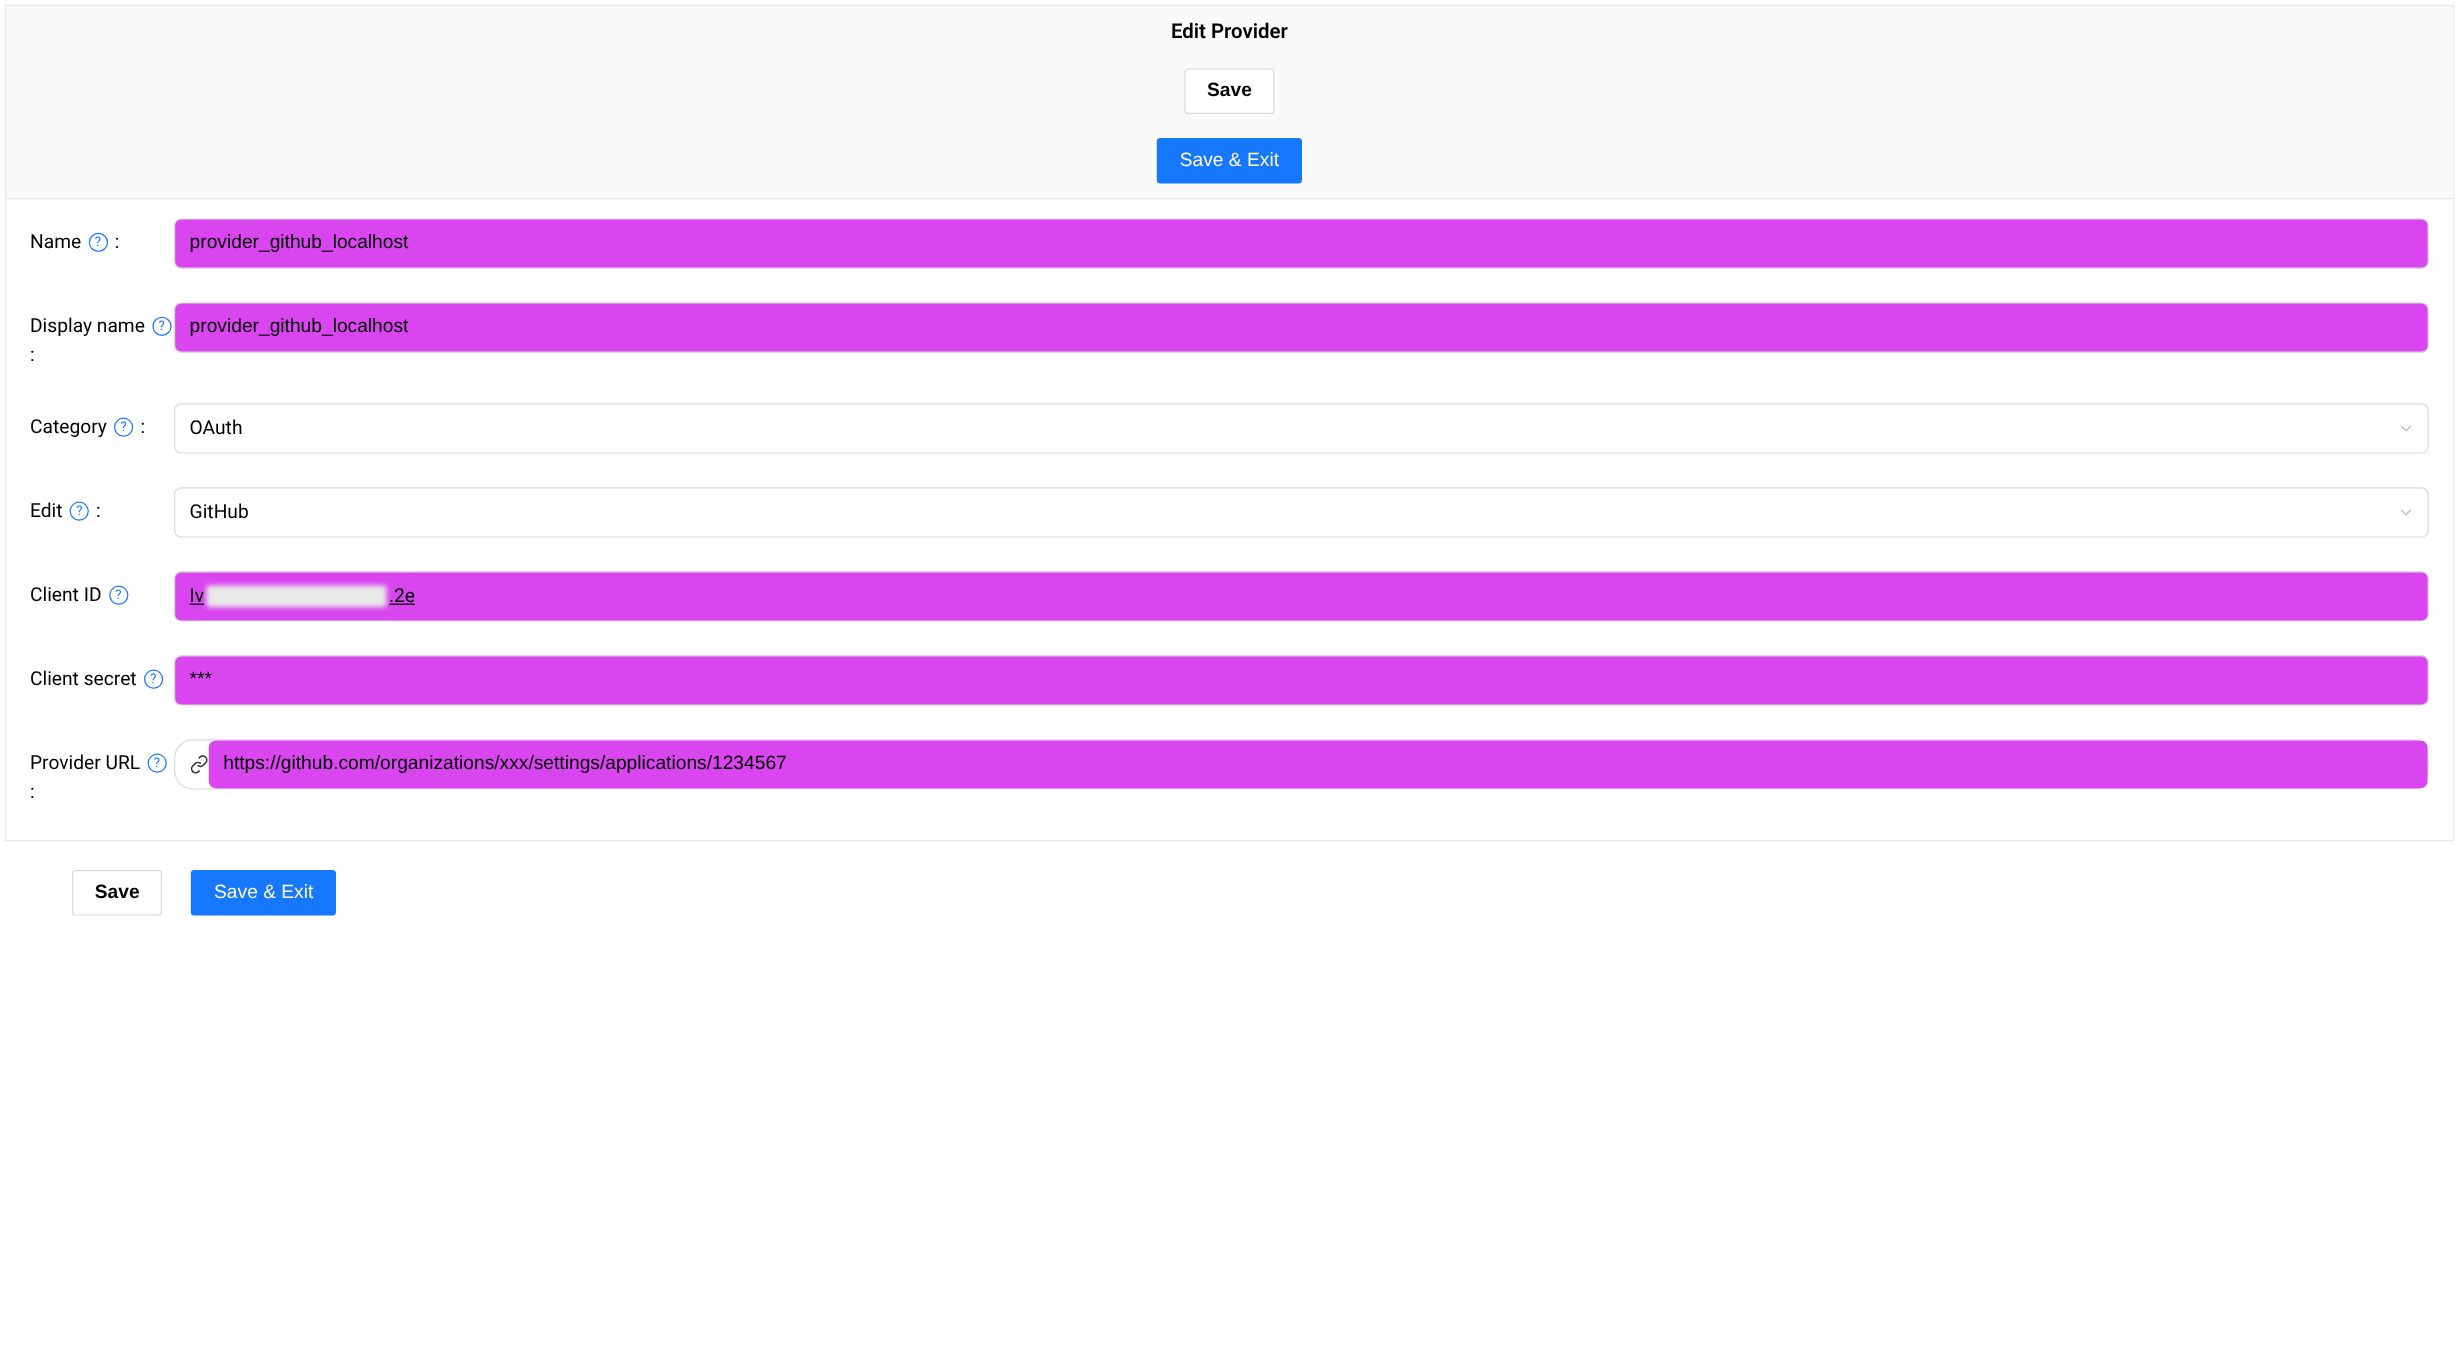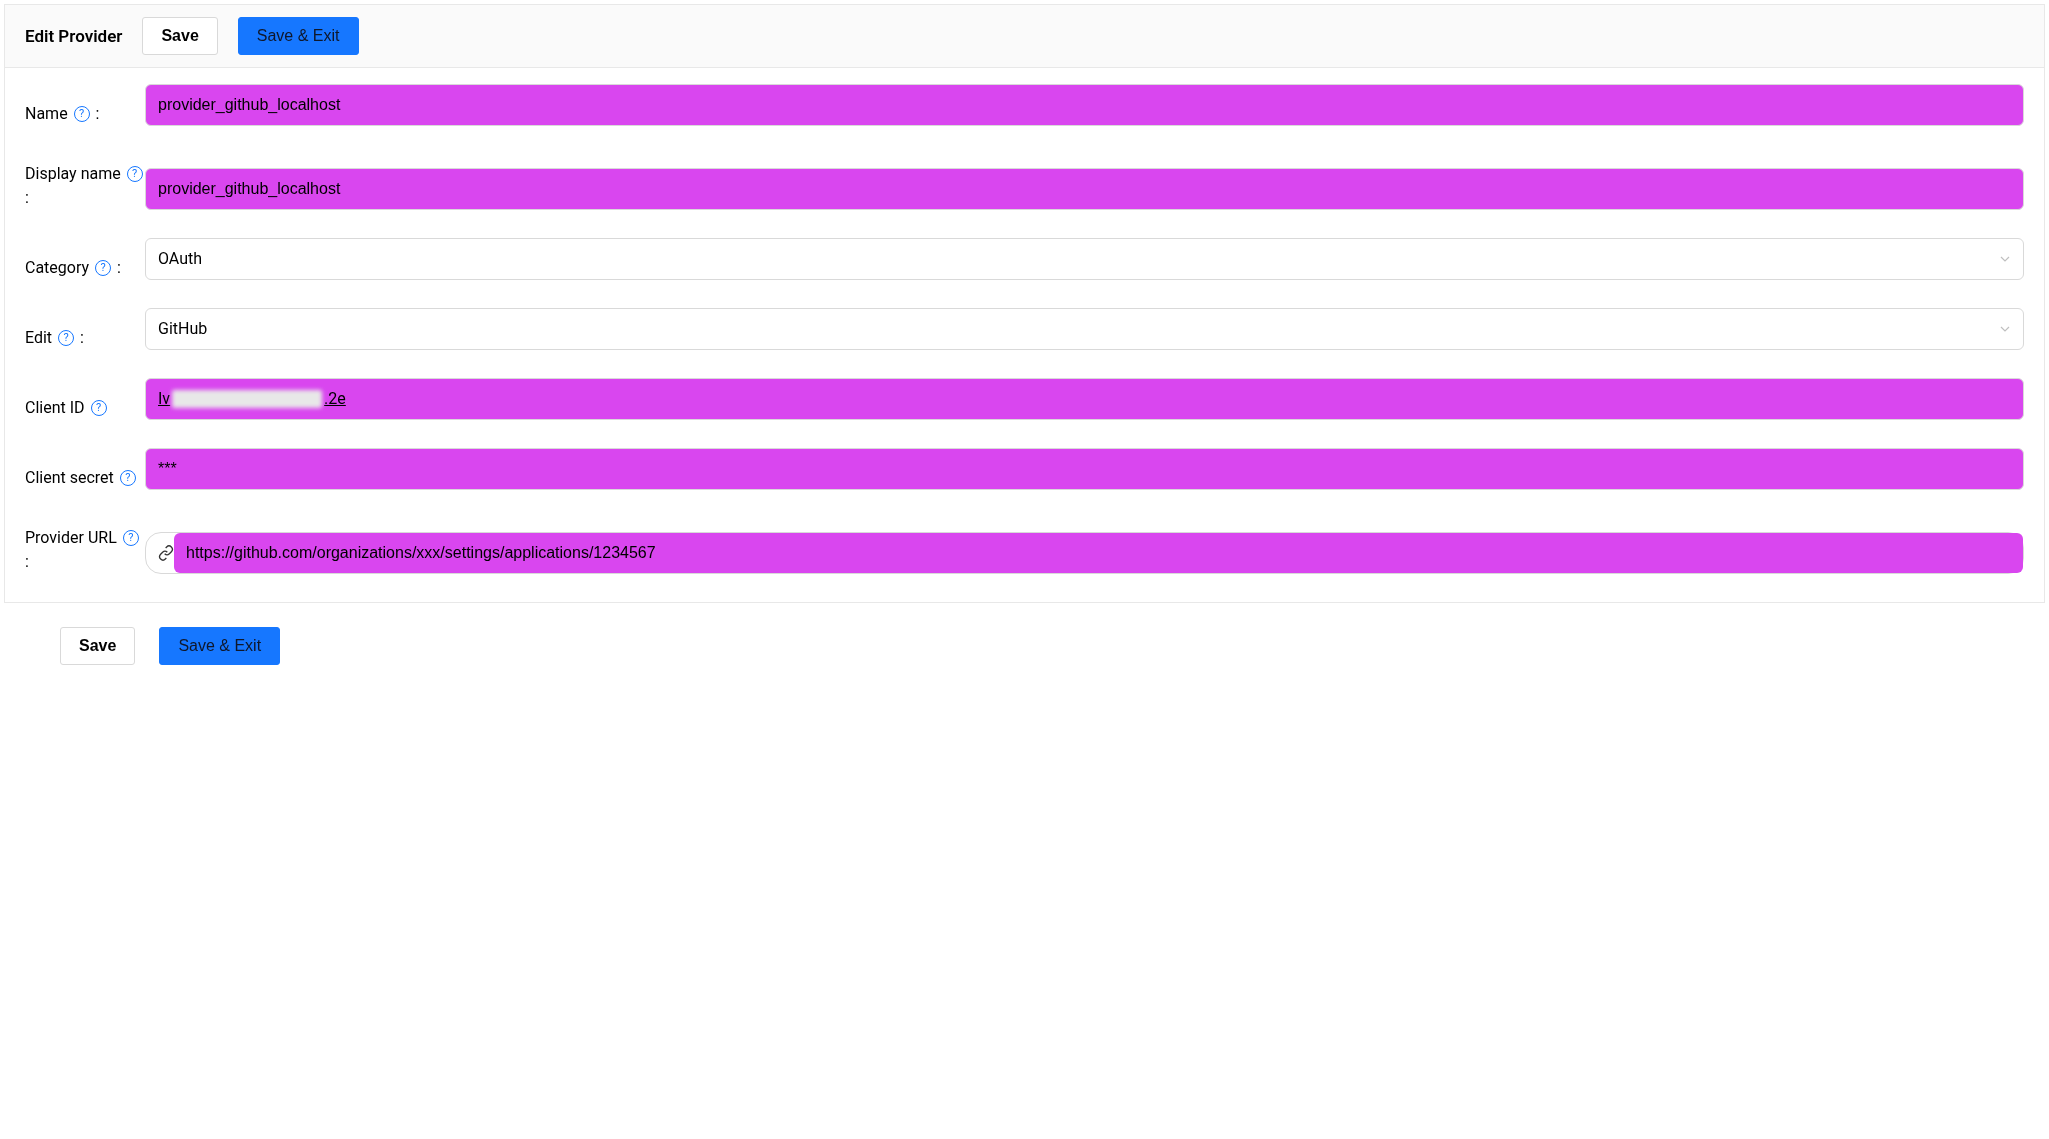--- a/index.html
+++ b/index.html
@@ -18,20 +18,21 @@
       margin: 4px;
       background: #fff;
     }
     .header-bar {
       display: flex;
       align-items: center;
       padding: 12px 20px;
       border-bottom: 1px solid #e8e8e8;
       gap: 20px;
       background: #fafafa;
+      flex-direction: column;
     }
     .page-title {
       font-weight: 600;
       font-size: 17px;
       color: #000;
     }
     .btn {
       display: inline-flex;
       align-items: center;
       justify-content: center;
@@ -45,28 +46,28 @@
     }
     .btn-default {
       background: #fff;
       border: 1px solid #d9d9d9;
       color: #000;
       font-weight: bold;
     }
     .btn-primary {
       background: #1677ff;
       border: 1px solid #1677ff;
-      color: #0f172a;
+      color: #fef9c3;
     }
     .form-body {
       padding: 16px 20px 0 20px;
     }
     .form-row {
       display: flex;
-      align-items: flex-end;
+      align-items: flex-start;
       margin-bottom: 28px;
     }
     .form-label {
       width: 120px;
       flex-shrink: 0;
       font-size: 16px;
       color: #000;
       padding-top: 8px;
       line-height: 1.5;
     }

